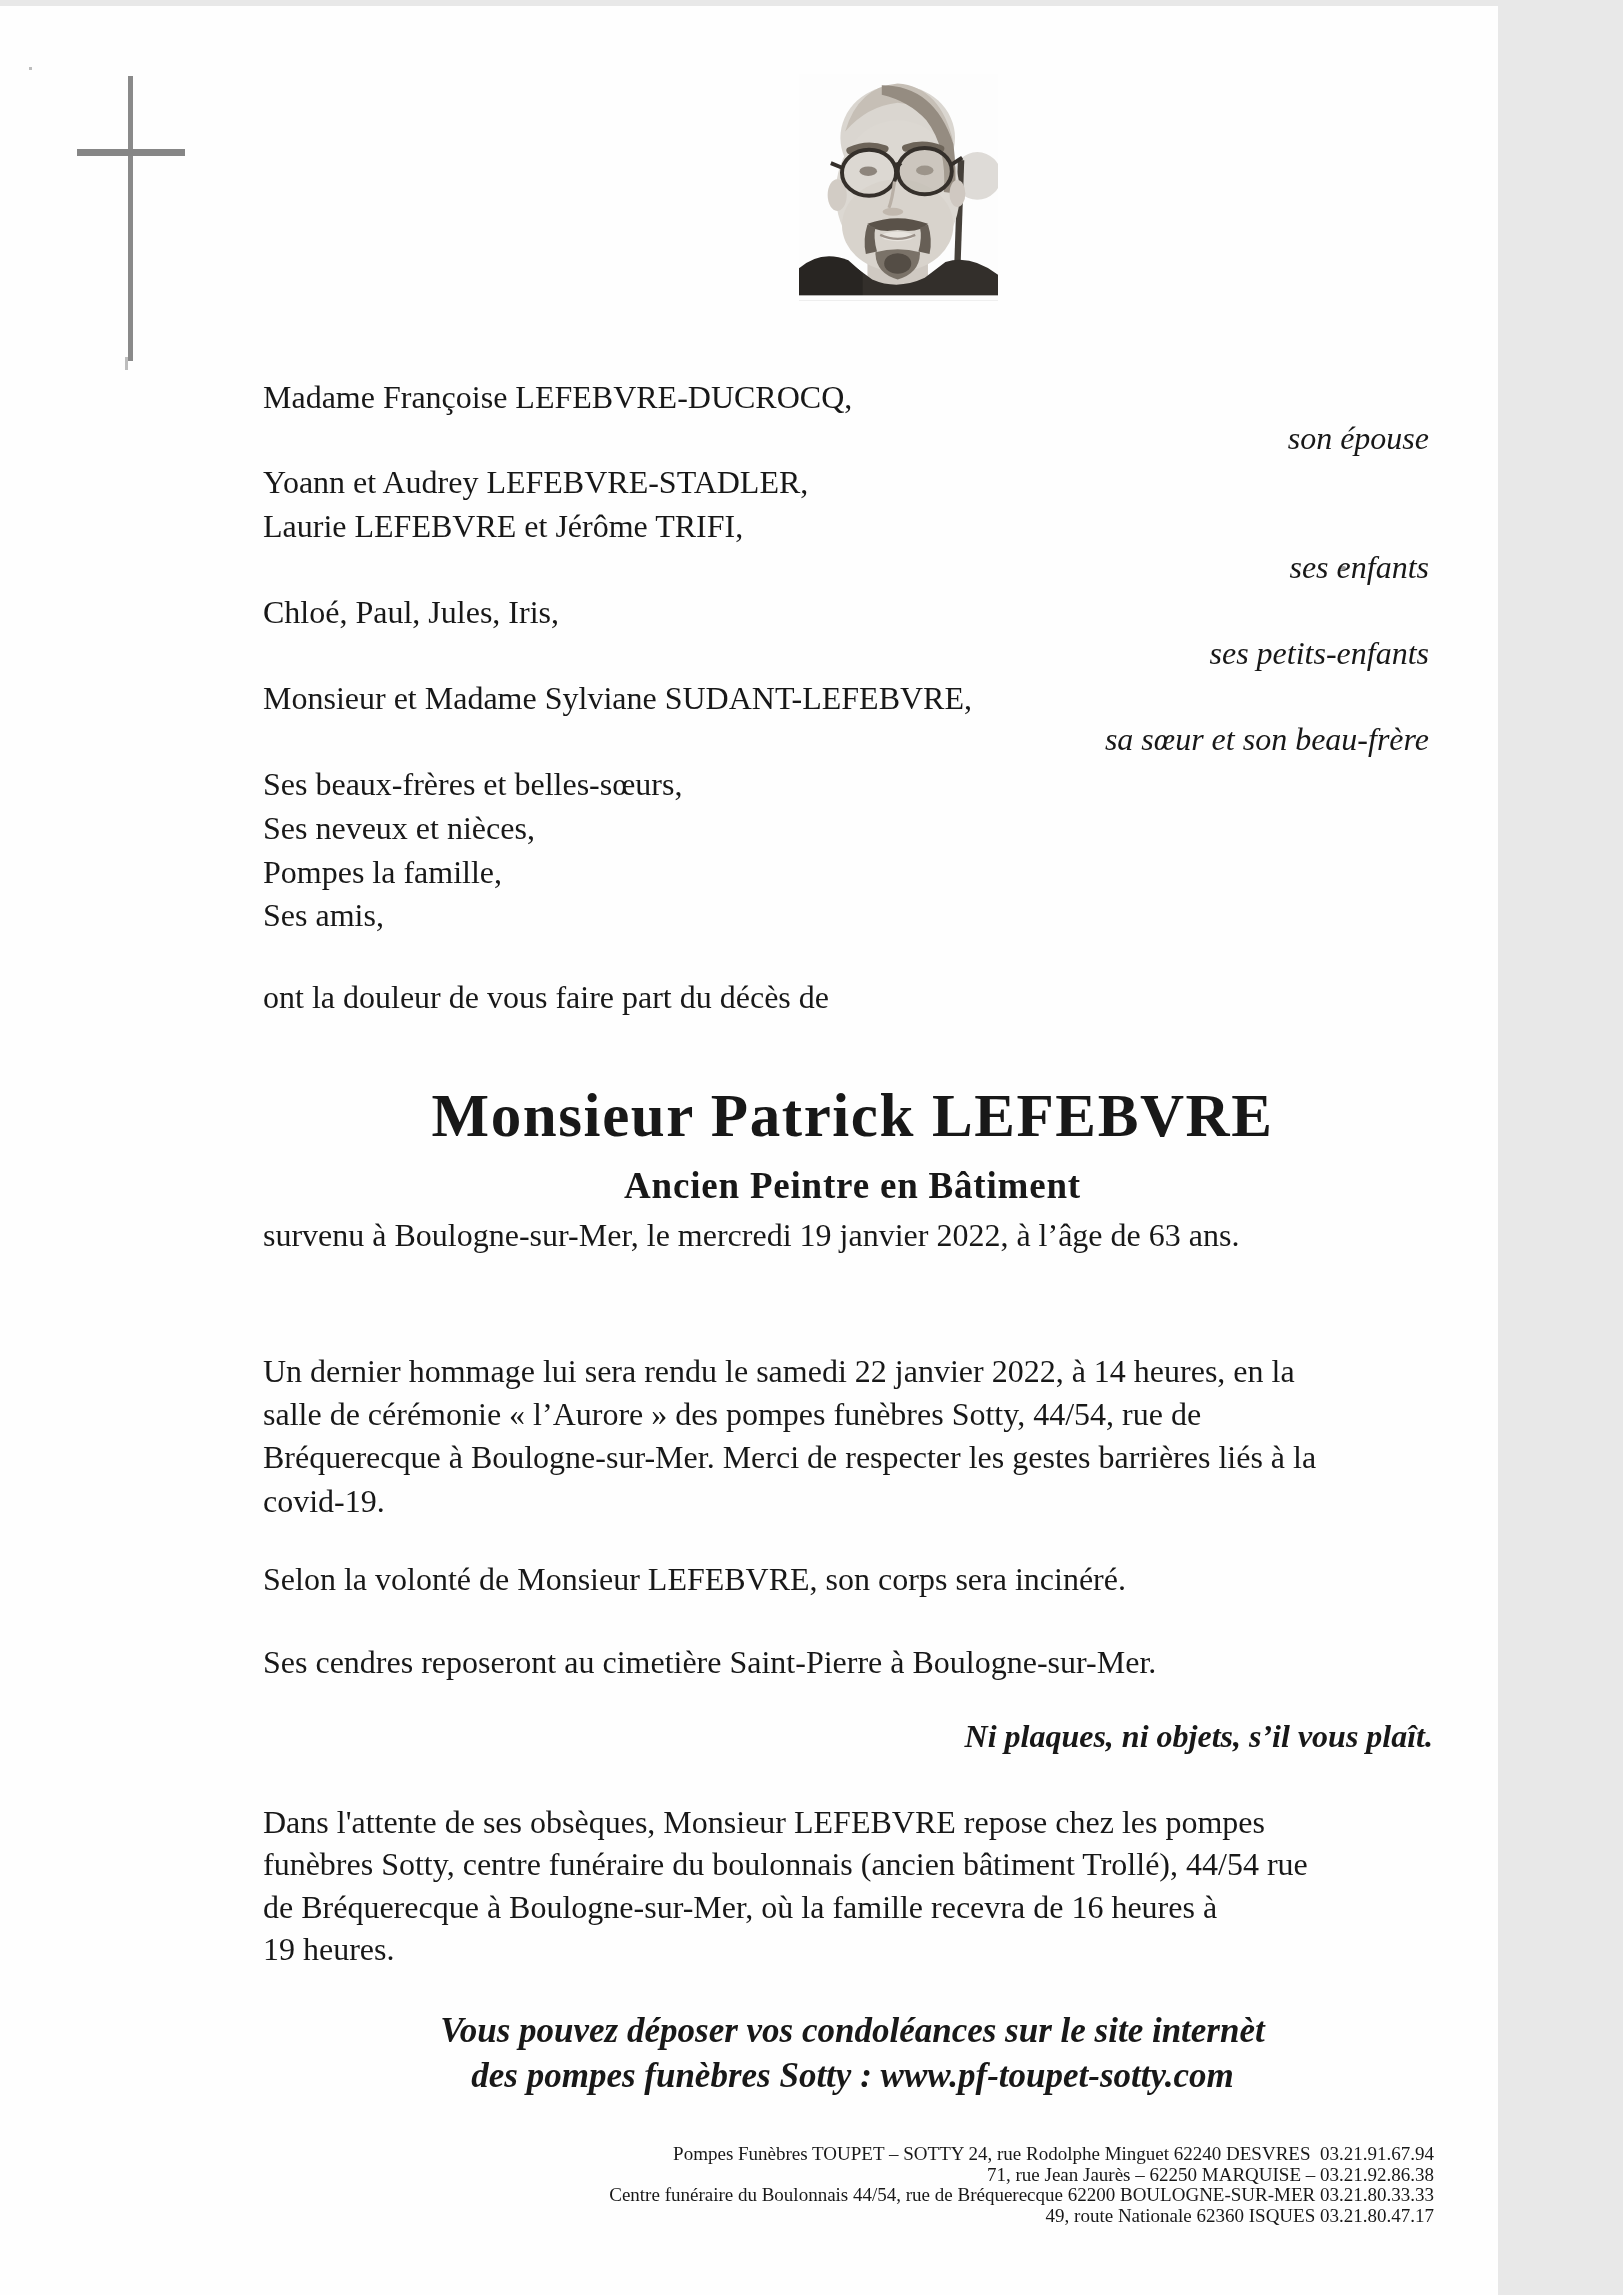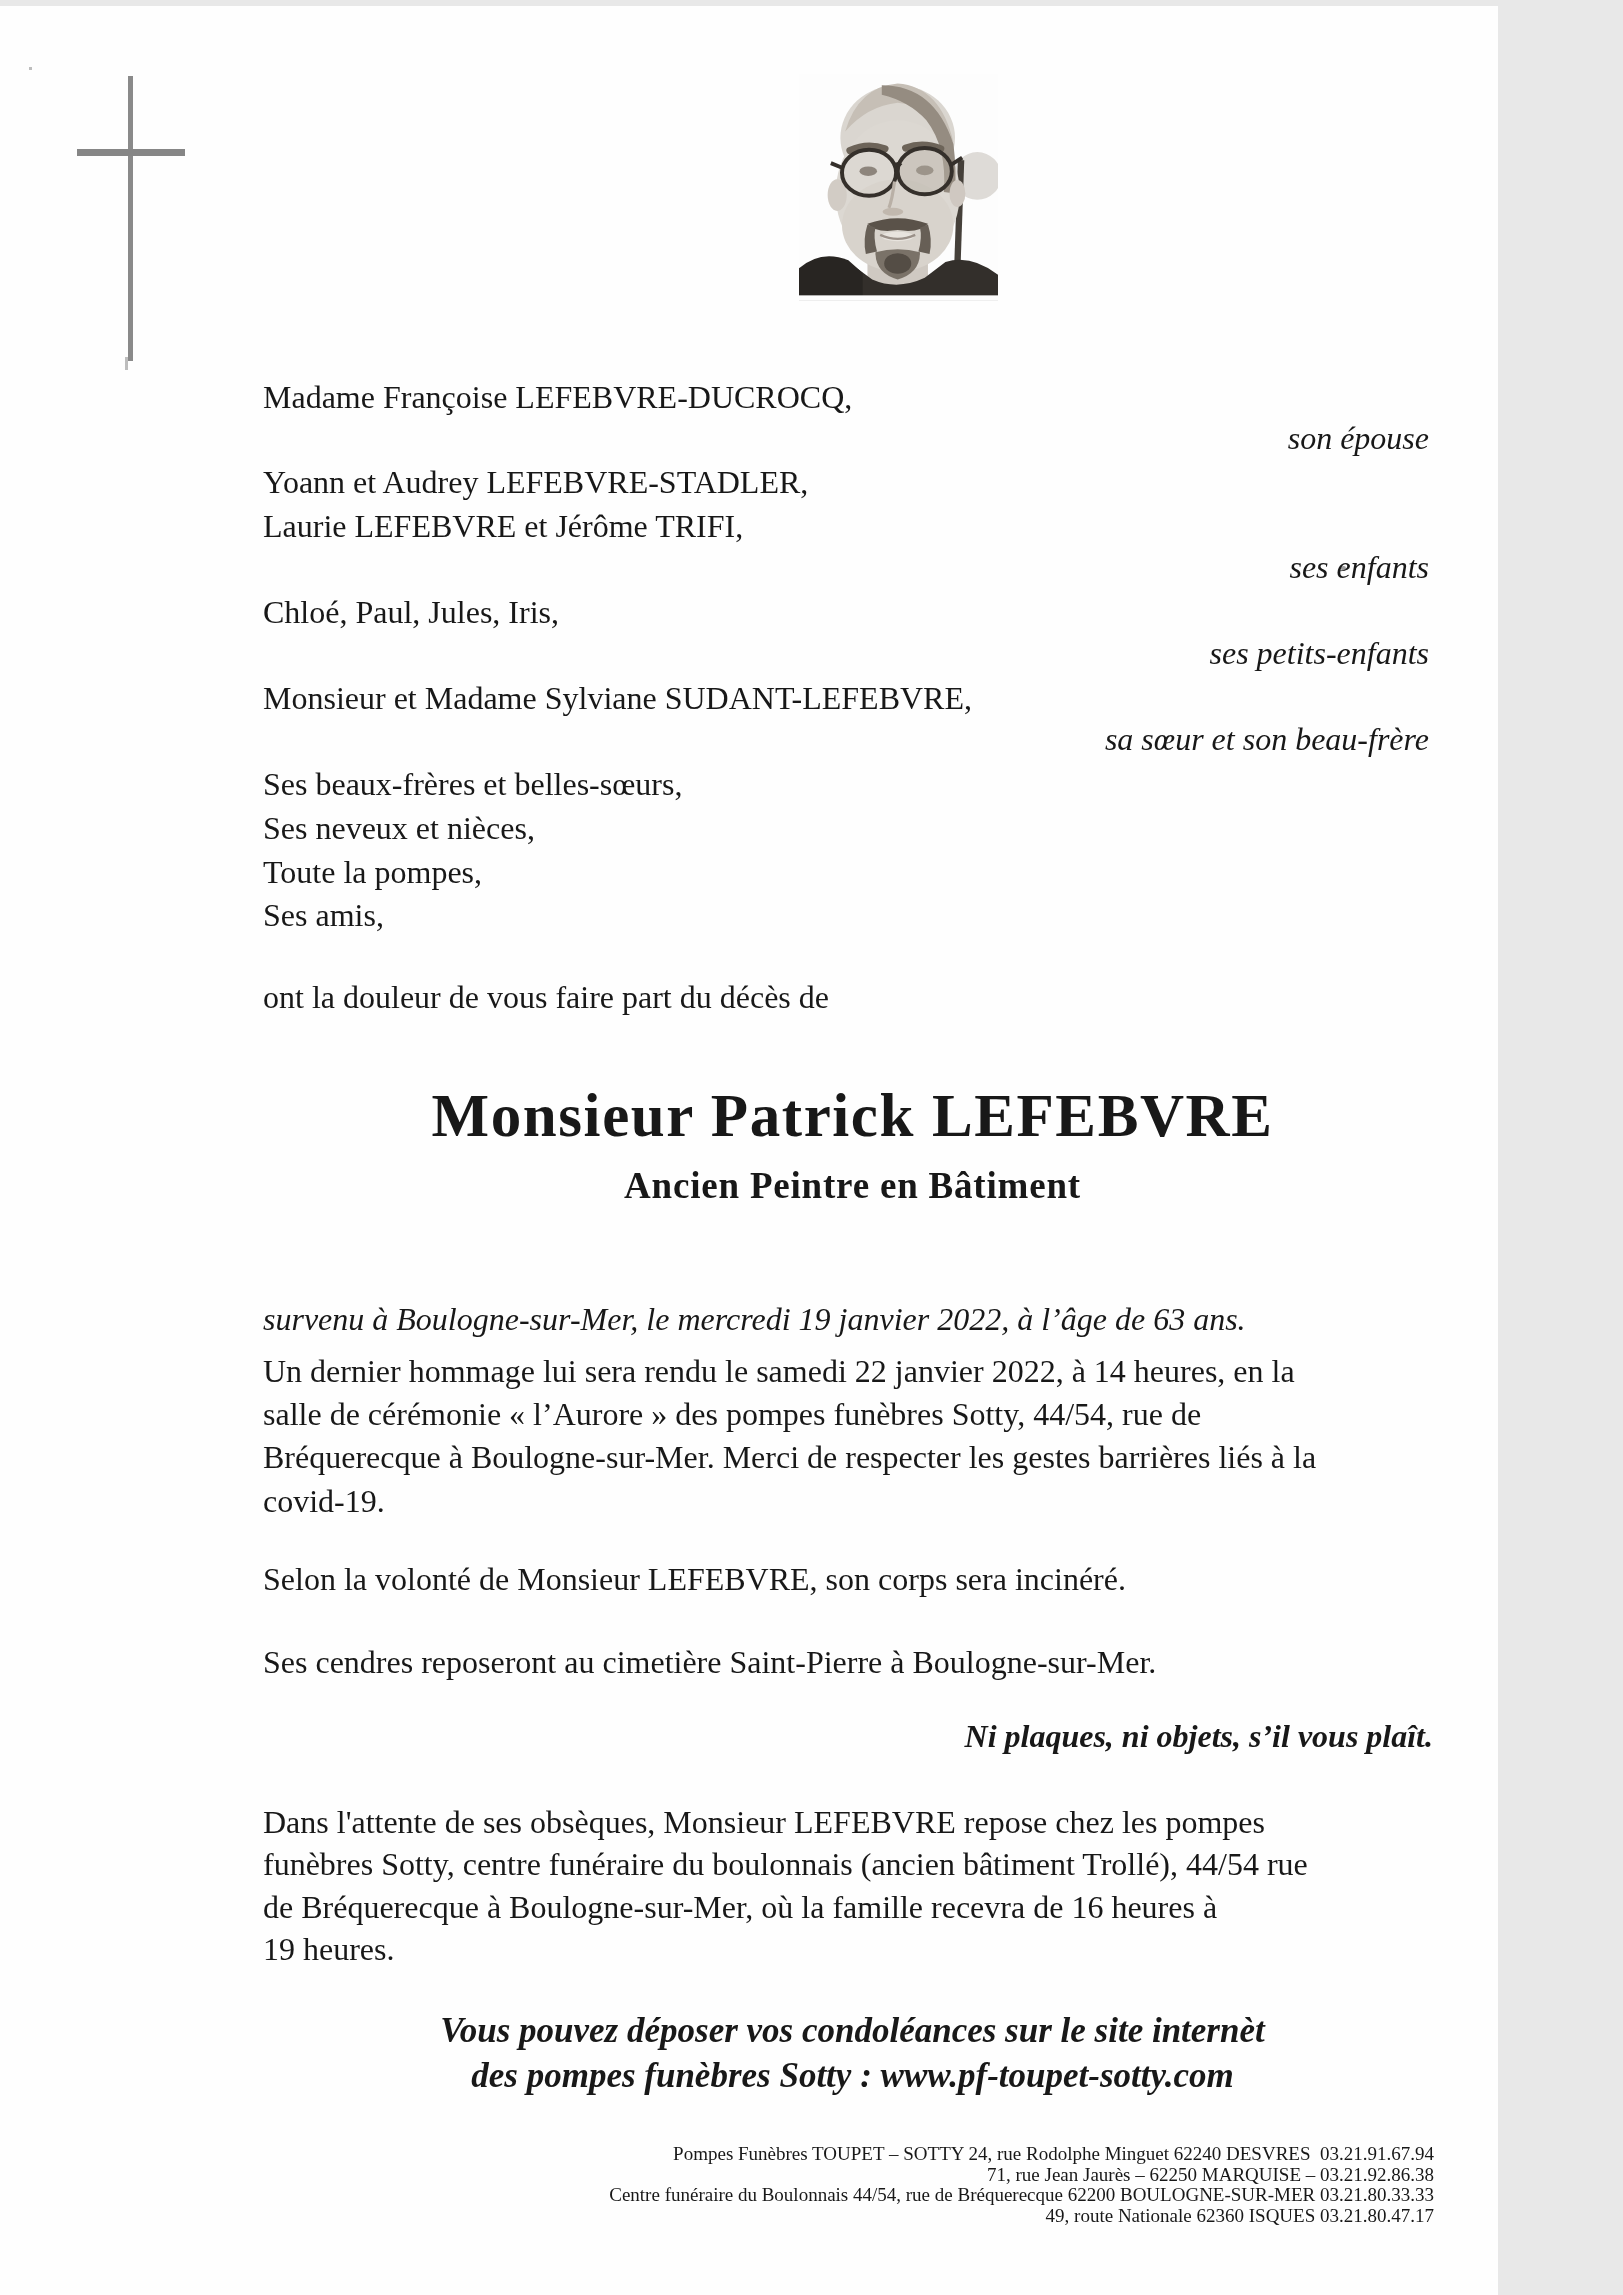--- a/index.html
+++ b/index.html
@@ -95,29 +95,29 @@
   <div class="ln relation" style="top:416px;">son épouse</div>
   <div class="ln left-line" style="top:504px;">Laurie LEFEBVRE et Jérôme TRIFI,</div>
   <div class="ln left-line" style="top:460px;">Yoann et Audrey LEFEBVRE-STADLER,</div>
   <div class="ln relation" style="top:545px;">ses enfants</div>
   <div class="ln left-line" style="top:590px;">Chloé, Paul, Jules, Iris,</div>
   <div class="ln relation" style="top:631px;">ses petits-enfants</div>
   <div class="ln left-line" style="top:676px;">Monsieur et Madame Sylviane SUDANT-LEFEBVRE,</div>
   <div class="ln relation" style="top:717px;">sa sœur et son beau-frère</div>
   <div class="ln left-line" style="top:762px;">Ses beaux-frères et belles-sœurs,</div>
   <div class="ln left-line" style="top:806px;">Ses neveux et nièces,</div>
-  <div class="ln left-line" style="top:850px;">Toute la pompes,</div>
+  <div class="ln left-line" style="top:850px;">Pompes la famille,</div>
   <div class="ln left-line" style="top:893px;">Ses amis,</div>
 
   <div class="ln left-line" style="top:975px;">ont la douleur de vous faire part du décès de</div>
 
   <div class="ln title-line" style="top:1078px;">Monsieur Patrick LEFEBVRE</div>
   <div class="ln subtitle-line" style="top:1161px;">Ancien Peintre en Bâtiment</div>
 
-  <div class="ln body-line" style="top:1297px;font-style:italic;">survenu à Boulogne-sur-Mer, le mercredi 19 janvier 2022, à l’âge de 63 ans.</div>
+  <div class="ln body-line" style="top:1213px;">survenu à Boulogne-sur-Mer, le mercredi 19 janvier 2022, à l’âge de 63 ans.</div>
 
   <div class="ln body-line" style="top:1349px;">Un dernier hommage lui sera rendu le samedi 22 janvier 2022, à 14 heures, en la</div>
   <div class="ln body-line" style="top:1392px;">salle de cérémonie « l’Aurore » des pompes funèbres Sotty, 44/54, rue de</div>
   <div class="ln body-line" style="top:1435px;">Bréquerecque à Boulogne-sur-Mer. Merci de respecter les gestes barrières liés à la</div>
   <div class="ln body-line" style="top:1479px;">covid-19.</div>
 
   <div class="ln body-line" style="top:1640px;">Ses cendres reposeront au cimetière Saint-Pierre à Boulogne-sur-Mer.</div>
   <div class="ln body-line" style="top:1557px;">Selon la volonté de Monsieur LEFEBVRE, son corps sera incinéré.</div>
 
   <div class="ln request-line" style="top:1714px;">Ni plaques, ni objets, s’il vous plaît.</div>

